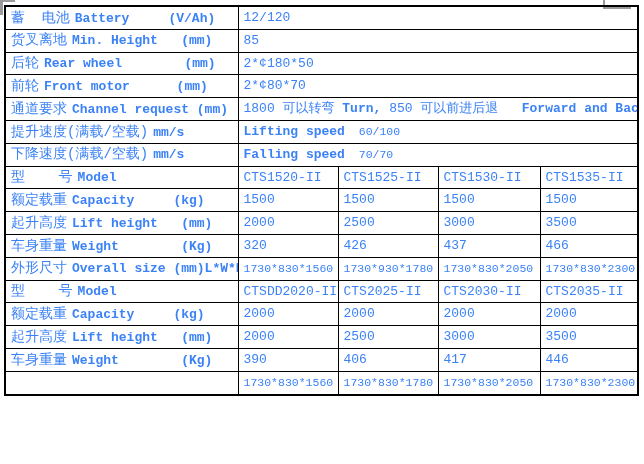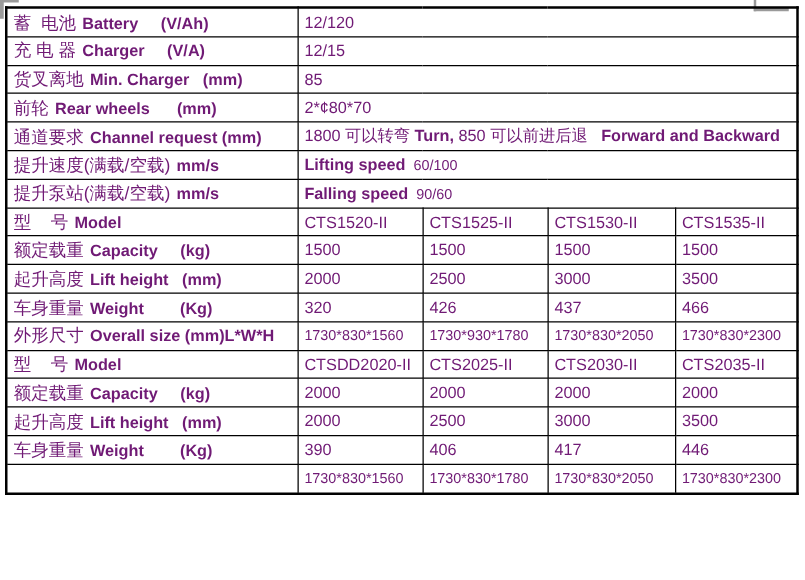--- a/index.html
+++ b/index.html
@@ -1,18 +1,18 @@
 <!DOCTYPE html>
 <html><head>
 <meta charset="utf-8">
 <style>
   html,body{margin:0;padding:0;background:#ffffff;}
   body{width:644px;height:464px;overflow:hidden;}
-  .sheet{position:relative;width:590px;height:464px;color:#701a75;
-         font-family:Liberation Sans, sans-serif;}
+  .sheet{position:relative;width:590px;height:464px;color:#3b82f6;
+         font-family:Liberation Mono, monospace;}
   table.spec{position:absolute;left:4px;top:5px;width:633px;
              border-collapse:collapse;table-layout:fixed;border:2px solid #000;}
   td{border:1px solid #000;height:21.8px;padding:0 2px 0 5px;vertical-align:middle;
      font-size:13px;line-height:1.05;overflow:hidden;white-space:pre;}
   .cn{font-size:14px;white-space:pre;}
   .en{font-weight:bold;white-space:pre;margin-left:5px;}
   .p{white-space:pre;}
   .b{font-weight:bold;}
   .sm{font-size:11.5px;margin-top:16px;}
   .mark-tl{position:absolute;left:0;top:0;width:12px;height:13px;
@@ -35,42 +35,42 @@
       <col style="width:102px">
         <col style="width:98px">
     </colgroup>
     <tbody>
 
     <tr>
       <td><span class="cn">蓄  电池</span><span class="en">Battery     (V/Ah)</span></td>
       <td colspan="4"><span class="p">12/120</span></td>
     </tr>
     <tr>
-      <td><span class="cn">充 电 器</span><span class="en">Charger     (V/A)</span></td>
-      <td colspan="4"><span class="p">12/15</span></td>
-    </tr>
-    <tr>
-      <td><span class="cn">货叉离地</span><span class="en">Min. Charger   (mm)</span></td>
+      <td><span class="cn">货叉离地</span><span class="en">Min. Height   (mm)</span></td>
       <td colspan="4"><span class="p">85</span></td>
     </tr>
     <tr>
-      <td><span class="cn">前轮</span><span class="en">Rear wheels      (mm)</span></td>
+      <td><span class="cn">后轮</span><span class="en">Rear wheel        (mm)</span></td>
+      <td colspan="4"><span class="p">2*¢180*50</span></td>
+    </tr>
+    <tr>
+      <td><span class="cn">前轮</span><span class="en">Front motor      (mm)</span></td>
       <td colspan="4"><span class="p">2*¢80*70</span></td>
     </tr>
     <tr>
       <td><span class="cn">通道要求</span><span class="en">Channel request (mm)</span></td>
       <td colspan="4"><span class="p">1800 可以转弯 </span><span class="p b">Turn,</span><span class="p"> 850 可以前进后退   </span><span class="p b">Forward and Backward</span></td>
     </tr>
     <tr>
       <td><span class="cn">提升速度(满载/空载)</span><span class="en">mm/s</span></td>
       <td colspan="4"><span class="p b">Lifting speed</span><span class="p sm">  60/100</span></td>
     </tr>
     <tr>
-      <td><span class="cn">提升泵站(满载/空载)</span><span class="en">mm/s</span></td>
-      <td colspan="4"><span class="p b">Falling speed</span><span class="p sm">  90/60</span></td>
+      <td><span class="cn">下降速度(满载/空载)</span><span class="en">mm/s</span></td>
+      <td colspan="4"><span class="p b">Falling speed</span><span class="p sm">  70/70</span></td>
     </tr>
 
     <tr>
       <td><span class="cn">型    号</span><span class="en">Model</span></td>
       <td>CTS1520-II</td>
       <td>CTS1525-II</td>
       <td>CTS1530-II</td>
       <td>CTS1535-II</td>
     </tr>
     <tr>

